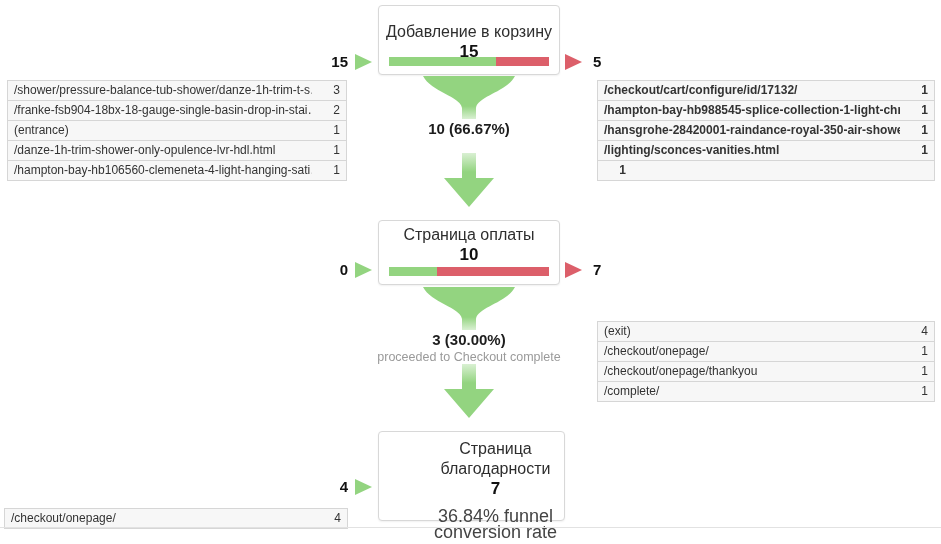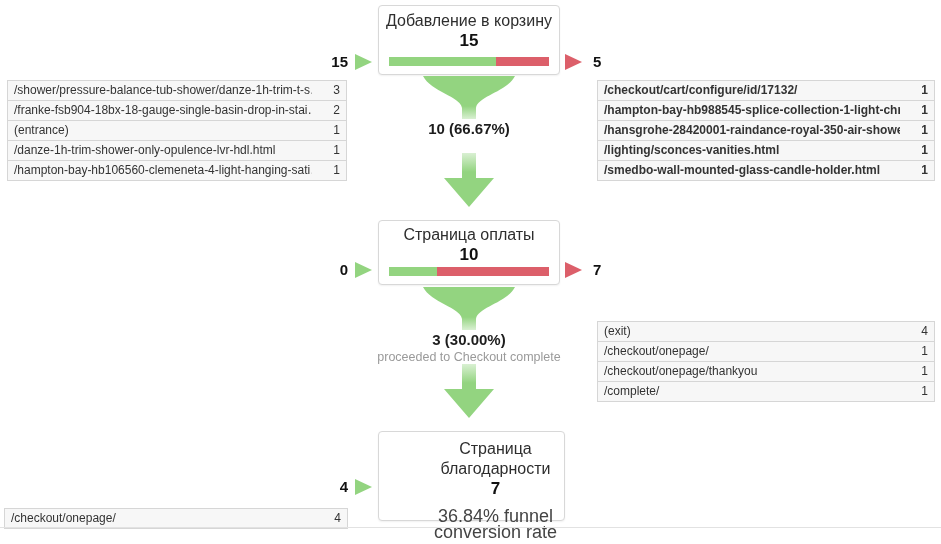--- a/index.html
+++ b/index.html
@@ -16,21 +16,21 @@
   
   .step-box{
     position:absolute;
     background:#fff;
     border:1px solid #d8d8d8;
     border-radius:4px;
     box-shadow:0 1px 2px rgba(0,0,0,0.06);
     text-align:center;
     box-sizing:border-box;
   }
-  .step-title{font-size:16px;line-height:20px;color:#2e2e2e;margin-top:5px;}
+  .step-title{font-size:16px;line-height:20px;color:#2e2e2e;margin-top:16px;}
   .step-num{font-size:17px;line-height:20px;font-weight:bold;color:#111;}
   .conv-note{font-size:18px;line-height:16px;color:#444;margin-top:9px;}
 
   
   .bar{position:absolute;left:10px;right:10px;bottom:8px;height:9px;background:var(--red);display:flex;}
   .bar-green{height:100%;background:var(--green);}
 
   
   .side-count{position:absolute;width:60px;font-size:15px;line-height:18px;font-weight:bold;color:#111;}
   .side-count.in{text-align:right;}
@@ -110,21 +110,20 @@
     </div>
     <div class="frow">
       <span class="fpage">/hansgrohe-28420001-raindance-royal-350-air-shower-h…</span>
       <span class="fcount">1</span>
     </div>
     <div class="frow">
       <span class="fpage">/lighting/sconces-vanities.html</span>
       <span class="fcount">1</span>
     </div>
     <div class="frow">
-      <span class="fpage">/smedbo-wall-mounted-glass-candle-holder.html</span>
       <span class="fcount">1</span>
     </div>
   </div>
 
   <svg class="connector" style="left:409px;top:76px;" width="120" height="144" viewBox="0 0 120 144">
     <defs>
       <linearGradient id="gA" x1="0" y1="0" x2="0" y2="1">
         <stop class="gsolid" offset="0"></stop>
         <stop class="gsolid" offset="0.7"></stop>
         <stop class="gfaint" offset="1"></stop>

